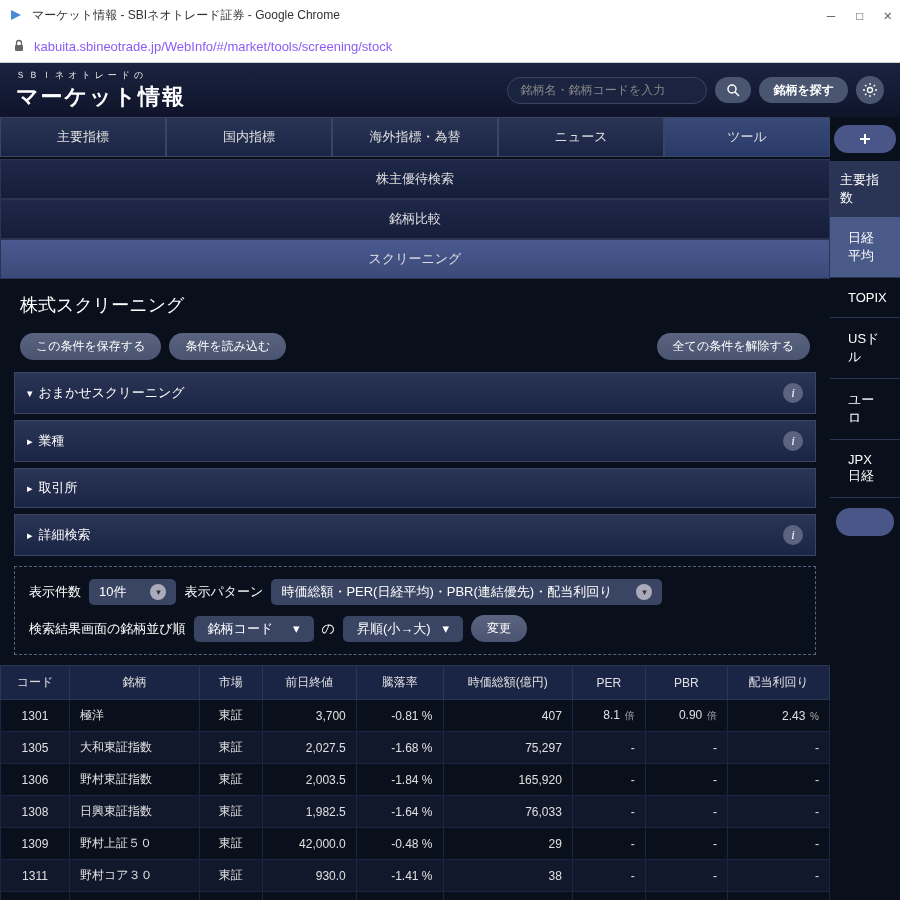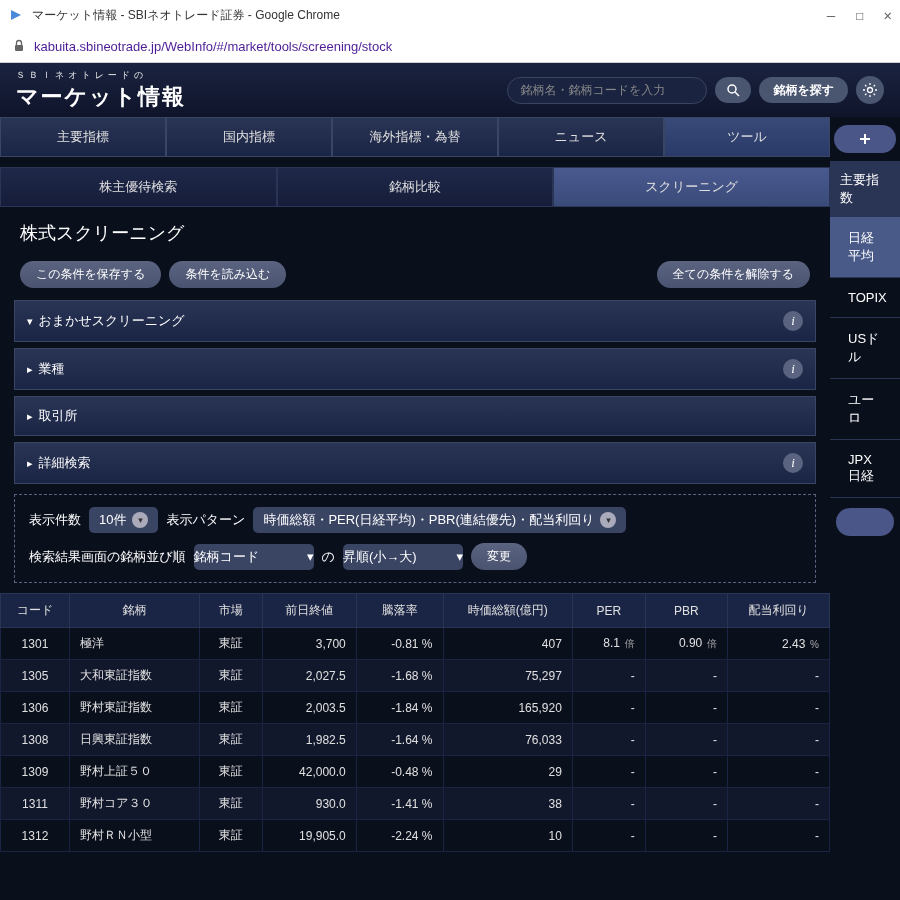--- a/index.html
+++ b/index.html
@@ -4,21 +4,21 @@
 <style>
 * { margin: 0; padding: 0; box-sizing: border-box; }
 body { font-family: 'Meiryo', 'Hiragino Sans', sans-serif; background: #0a0f1c; color: #fff; font-size: 13px; width: 900px; overflow: hidden; }
 
 
 .chrome-top { background: #fff; border-bottom: 1px solid #d0d0d0; }
 .titlebar { display: flex; align-items: center; height: 30px; padding: 0 8px; color: #333; font-size: 12px; }
 .titlebar .favicon { width: 16px; height: 16px; margin-right: 8px; display: inline-block; }
 .titlebar .favicon svg { width: 100%; height: 100%; }
 .titlebar .win-controls { margin-left: auto; display: flex; gap: 20px; color: #666; font-family: monospace; font-size: 14px; }
-.addrbar { display: flex; align-items: center; height: 32px; padding: 0 12px; background: #fff; color: #4c1d95; font-size: 13px; }
+.addrbar { display: flex; align-items: center; height: 32px; padding: 0 12px; background: #fff; color: #8b5cf6; font-size: 13px; }
 .addrbar .lock { width: 14px; height: 14px; margin-right: 8px; }
 
 
 .app-header { display: flex; align-items: center; background: linear-gradient(#1a2340, #0f142a); padding: 10px 16px; height: 54px; }
 .brand { display: flex; flex-direction: column; }
 .brand-sub { font-size: 9px; letter-spacing: 4px; color: #e8e8e8; }
 .brand-main { font-size: 22px; font-weight: bold; letter-spacing: 2px; font-family: serif; }
 .header-right { margin-left: auto; display: flex; align-items: center; gap: 8px; }
 .search-box { background: #1a2340; border: 1px solid #3a4560; border-radius: 14px; padding: 4px 12px; width: 200px; color: #888; font-size: 12px; }
 .search-btn, .find-btn { background: #4a5570; border: none; border-radius: 14px; height: 26px; padding: 0 14px; color: #fff; font-size: 12px; cursor: pointer; font-weight: bold; }
@@ -29,21 +29,21 @@
 .layout { display: flex; }
 .main { flex: 1; padding: 0; }
 .side { width: 70px; background: #0a0f1c; }
 
 
 .main-tabs { display: flex; background: #0a0f1c; }
 .main-tab { flex: 1; text-align: center; padding: 10px 8px; background: linear-gradient(#2a3454, #1a2444); border: 1px solid #3a4564; color: #e0e0e0; font-size: 13px; cursor: pointer; }
 .main-tab.active { background: linear-gradient(#3a4a78, #2a3a68); }
 
 
-.sub-tabs { display: flex; background: #a21caf; margin-top: 10px; }
+.sub-tabs { display: flex; background: #a21caf; margin-top: 2px; flex-direction: column; }
 .sub-tab { flex: 1; text-align: center; padding: 10px 0; background: linear-gradient(#20284a, #151d3a); border: 1px solid #2a3454; color: #e0e0e0; font-size: 13px; cursor: pointer; }
 .sub-tab.active { background: linear-gradient(#4a5a90, #3a4a78); }
 
 
 .page-title { padding: 14px 20px 10px; font-size: 18px; color: #fff; }
 
 
 .controls { display: flex; padding: 6px 20px; gap: 8px; }
 .controls .spacer { flex: 1; }
 .pill-btn { background: linear-gradient(#5a6380, #4a5370); border: none; border-radius: 14px; padding: 5px 16px; color: #fff; font-size: 12px; cursor: pointer; }
@@ -55,23 +55,23 @@
 .sec-head .info { margin-left: auto; width: 20px; height: 20px; border-radius: 50%; background: #5a6380; display: flex; align-items: center; justify-content: center; font-size: 13px; font-style: italic; font-family: serif; }
 .sec-body { background: #0a0f1c; padding: 12px; border-left: 1px solid #2a3454; border-right: 1px solid #2a3454; border-bottom: 1px solid #2a3454; }
 
 .red-box { border: 3px solid #e02020; padding: 10px; display: inline-flex; gap: 6px; }
 .chip { background: linear-gradient(#5a6380, #4a5370); border-radius: 12px; padding: 5px 12px; font-size: 12px; cursor: pointer; }
 
 
 .options { margin: 10px 14px; border: 1px dashed #5a6380; padding: 12px 14px; }
 .opt-row { display: flex; align-items: center; gap: 8px; margin-bottom: 10px; font-size: 13px; }
 .opt-row:last-child { margin-bottom: 0; }
-.opt-pill { background: #3a4564; border-radius: 5px; padding: 4px 10px; display: inline-flex; align-items: center; gap: 6px; }
+.opt-pill { background: #3a4564; border-radius: 5px; padding: 4px 10px; display: inline-flex; align-items: center; gap: 24px; }
 .opt-pill .dd { width: 16px; height: 16px; border-radius: 50%; background: #aab; display: flex; align-items: center; justify-content: center; font-size: 9px; color: #333; }
-.opt-sel { background: #3a4564; border-radius: 5px; padding: 4px 0; display: inline-flex; align-items: center; gap: 6px; min-width: 120px; justify-content: space-between; }
+.opt-sel { background: #3a4564; border-radius: 5px; padding: 4px 14px; display: inline-flex; align-items: center; gap: 6px; min-width: 120px; justify-content: space-between; }
 
 
 .table { width: calc(100% - 0px); border-collapse: collapse; font-size: 12px; }
 .table th { background: #1a2444; padding: 8px 6px; font-weight: normal; border: 1px solid #2a3454; text-align: center; color: #e0e0e0; }
 .table td { padding: 7px 10px; border: 1px solid #1a2444; color: #e0e0e0; }
 .table tr:nth-child(even) td { background: #12182c; }
 .table tr:nth-child(odd) td { background: #0a0f1c; }
 .table td.r { text-align: right; }
 .table td.c { text-align: center; }
 .neg { color: #6aa8e8; }

